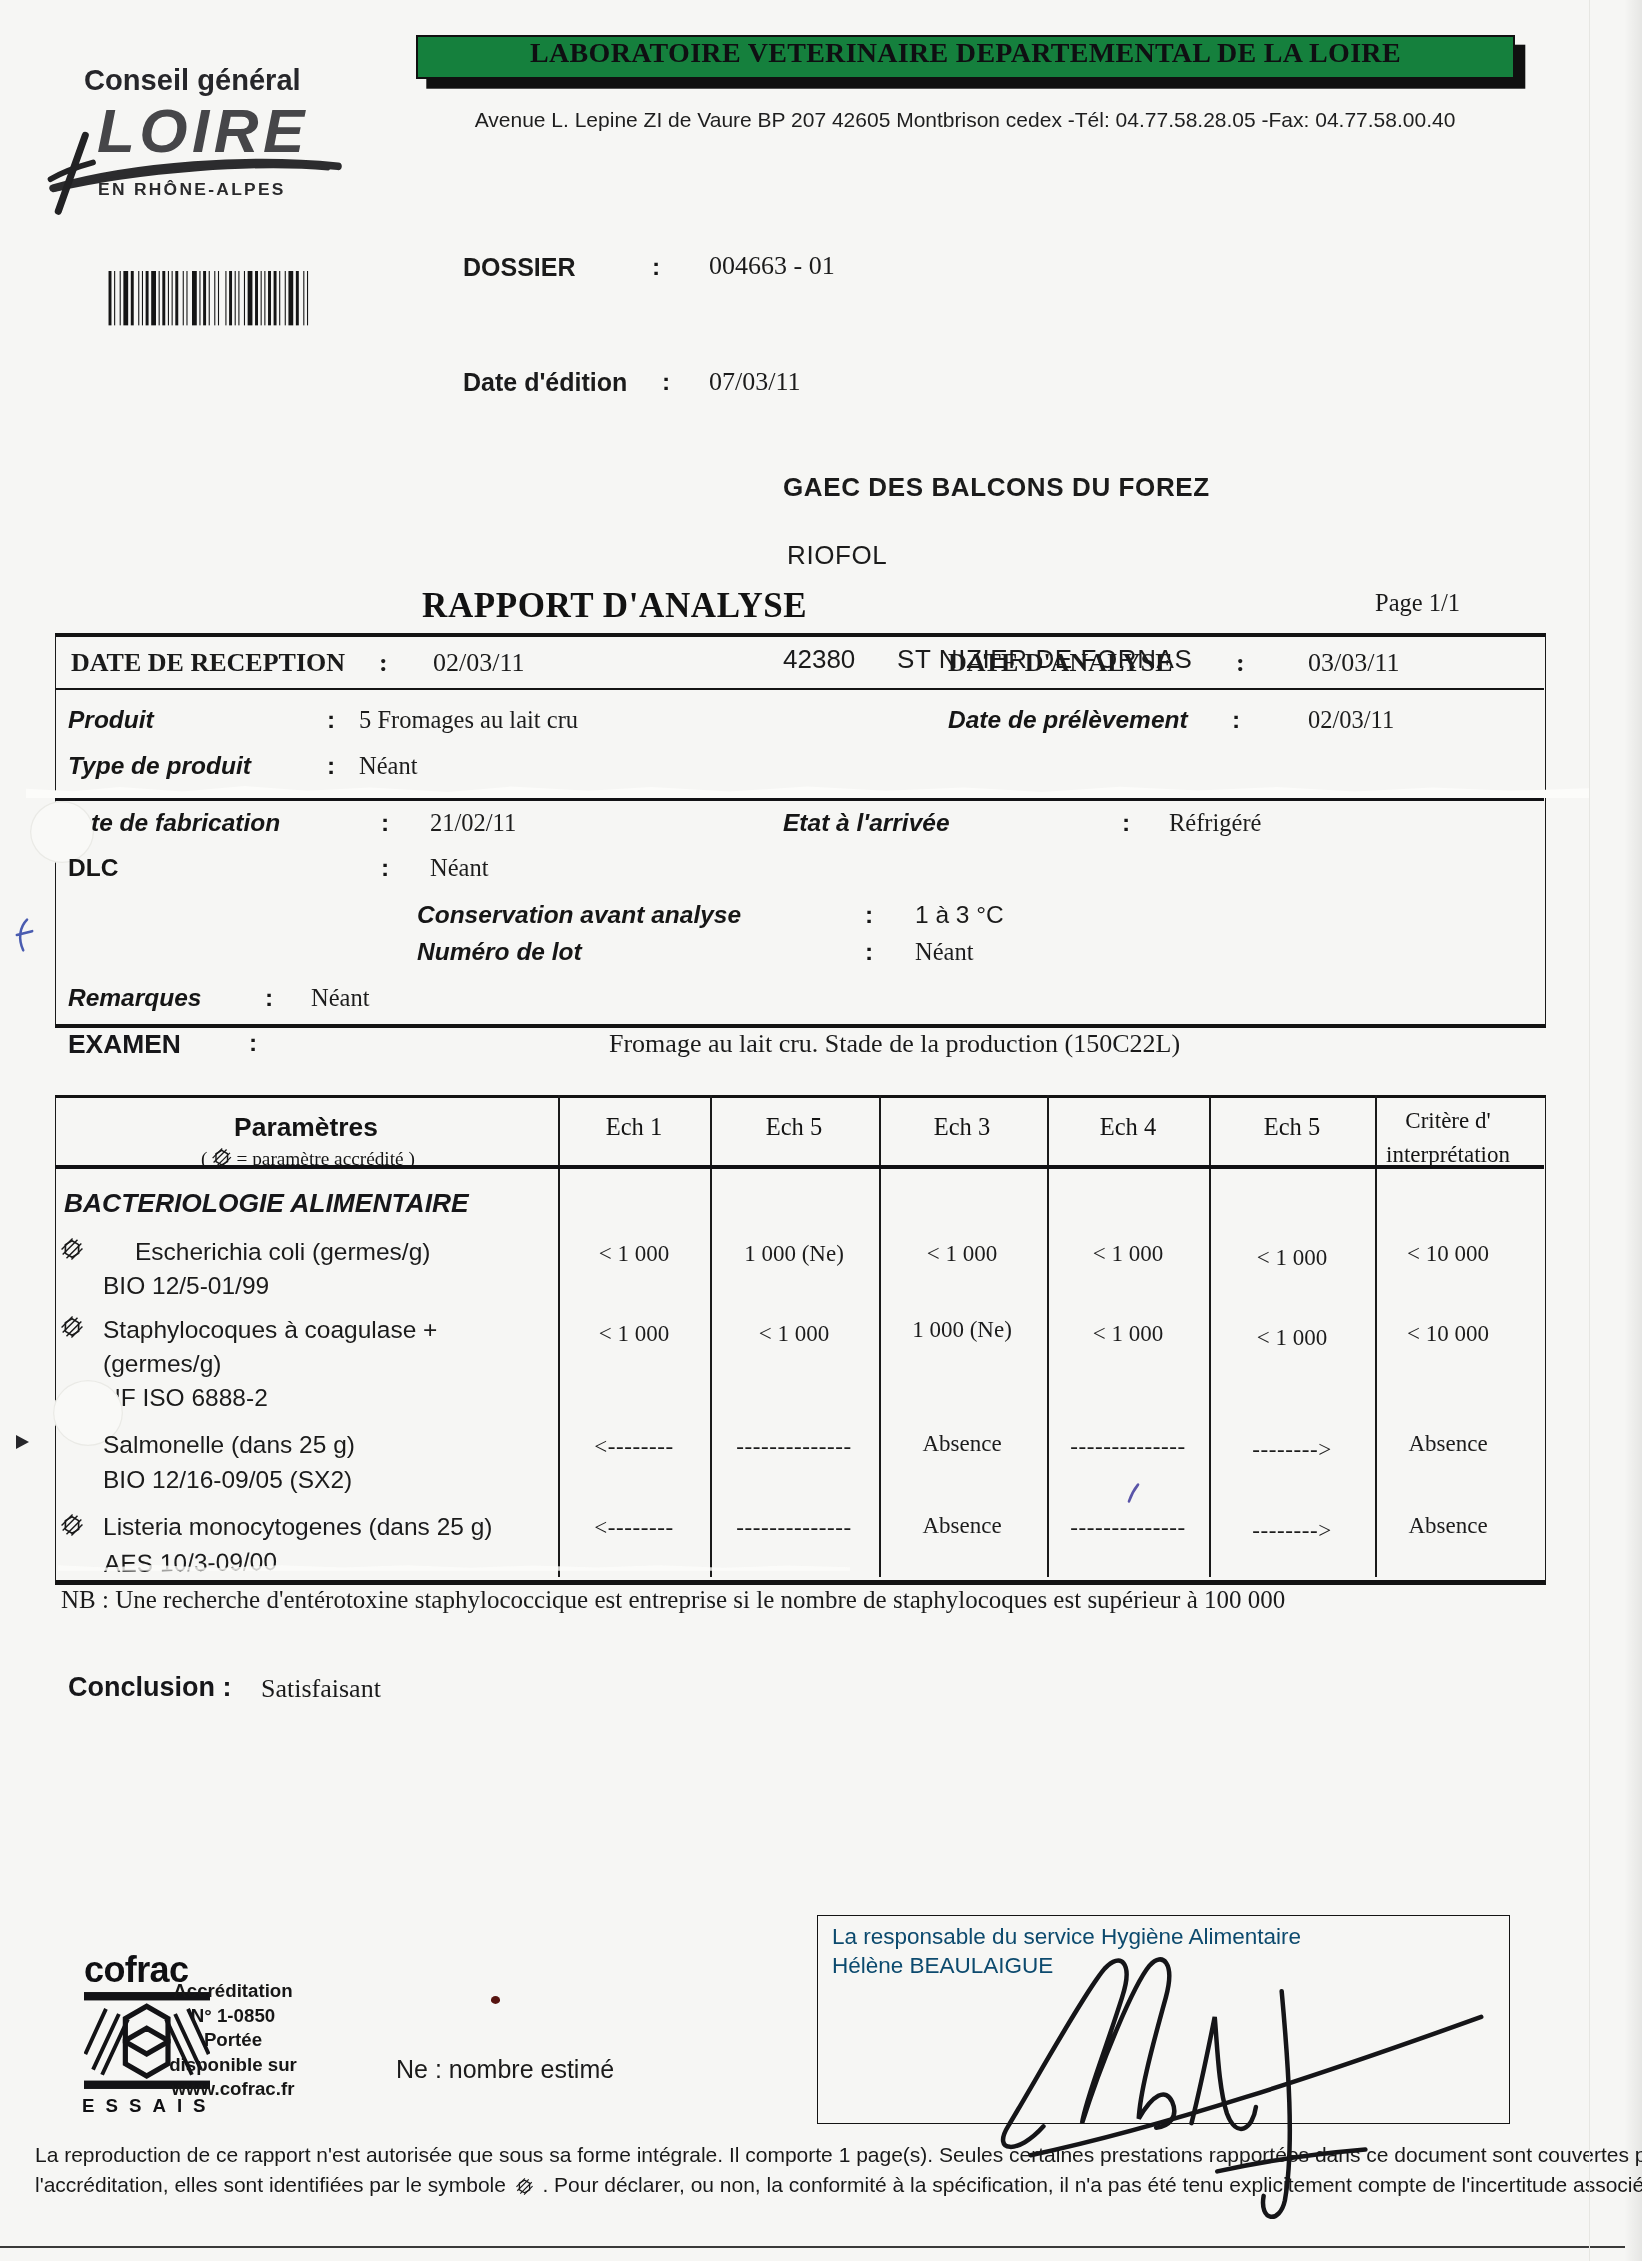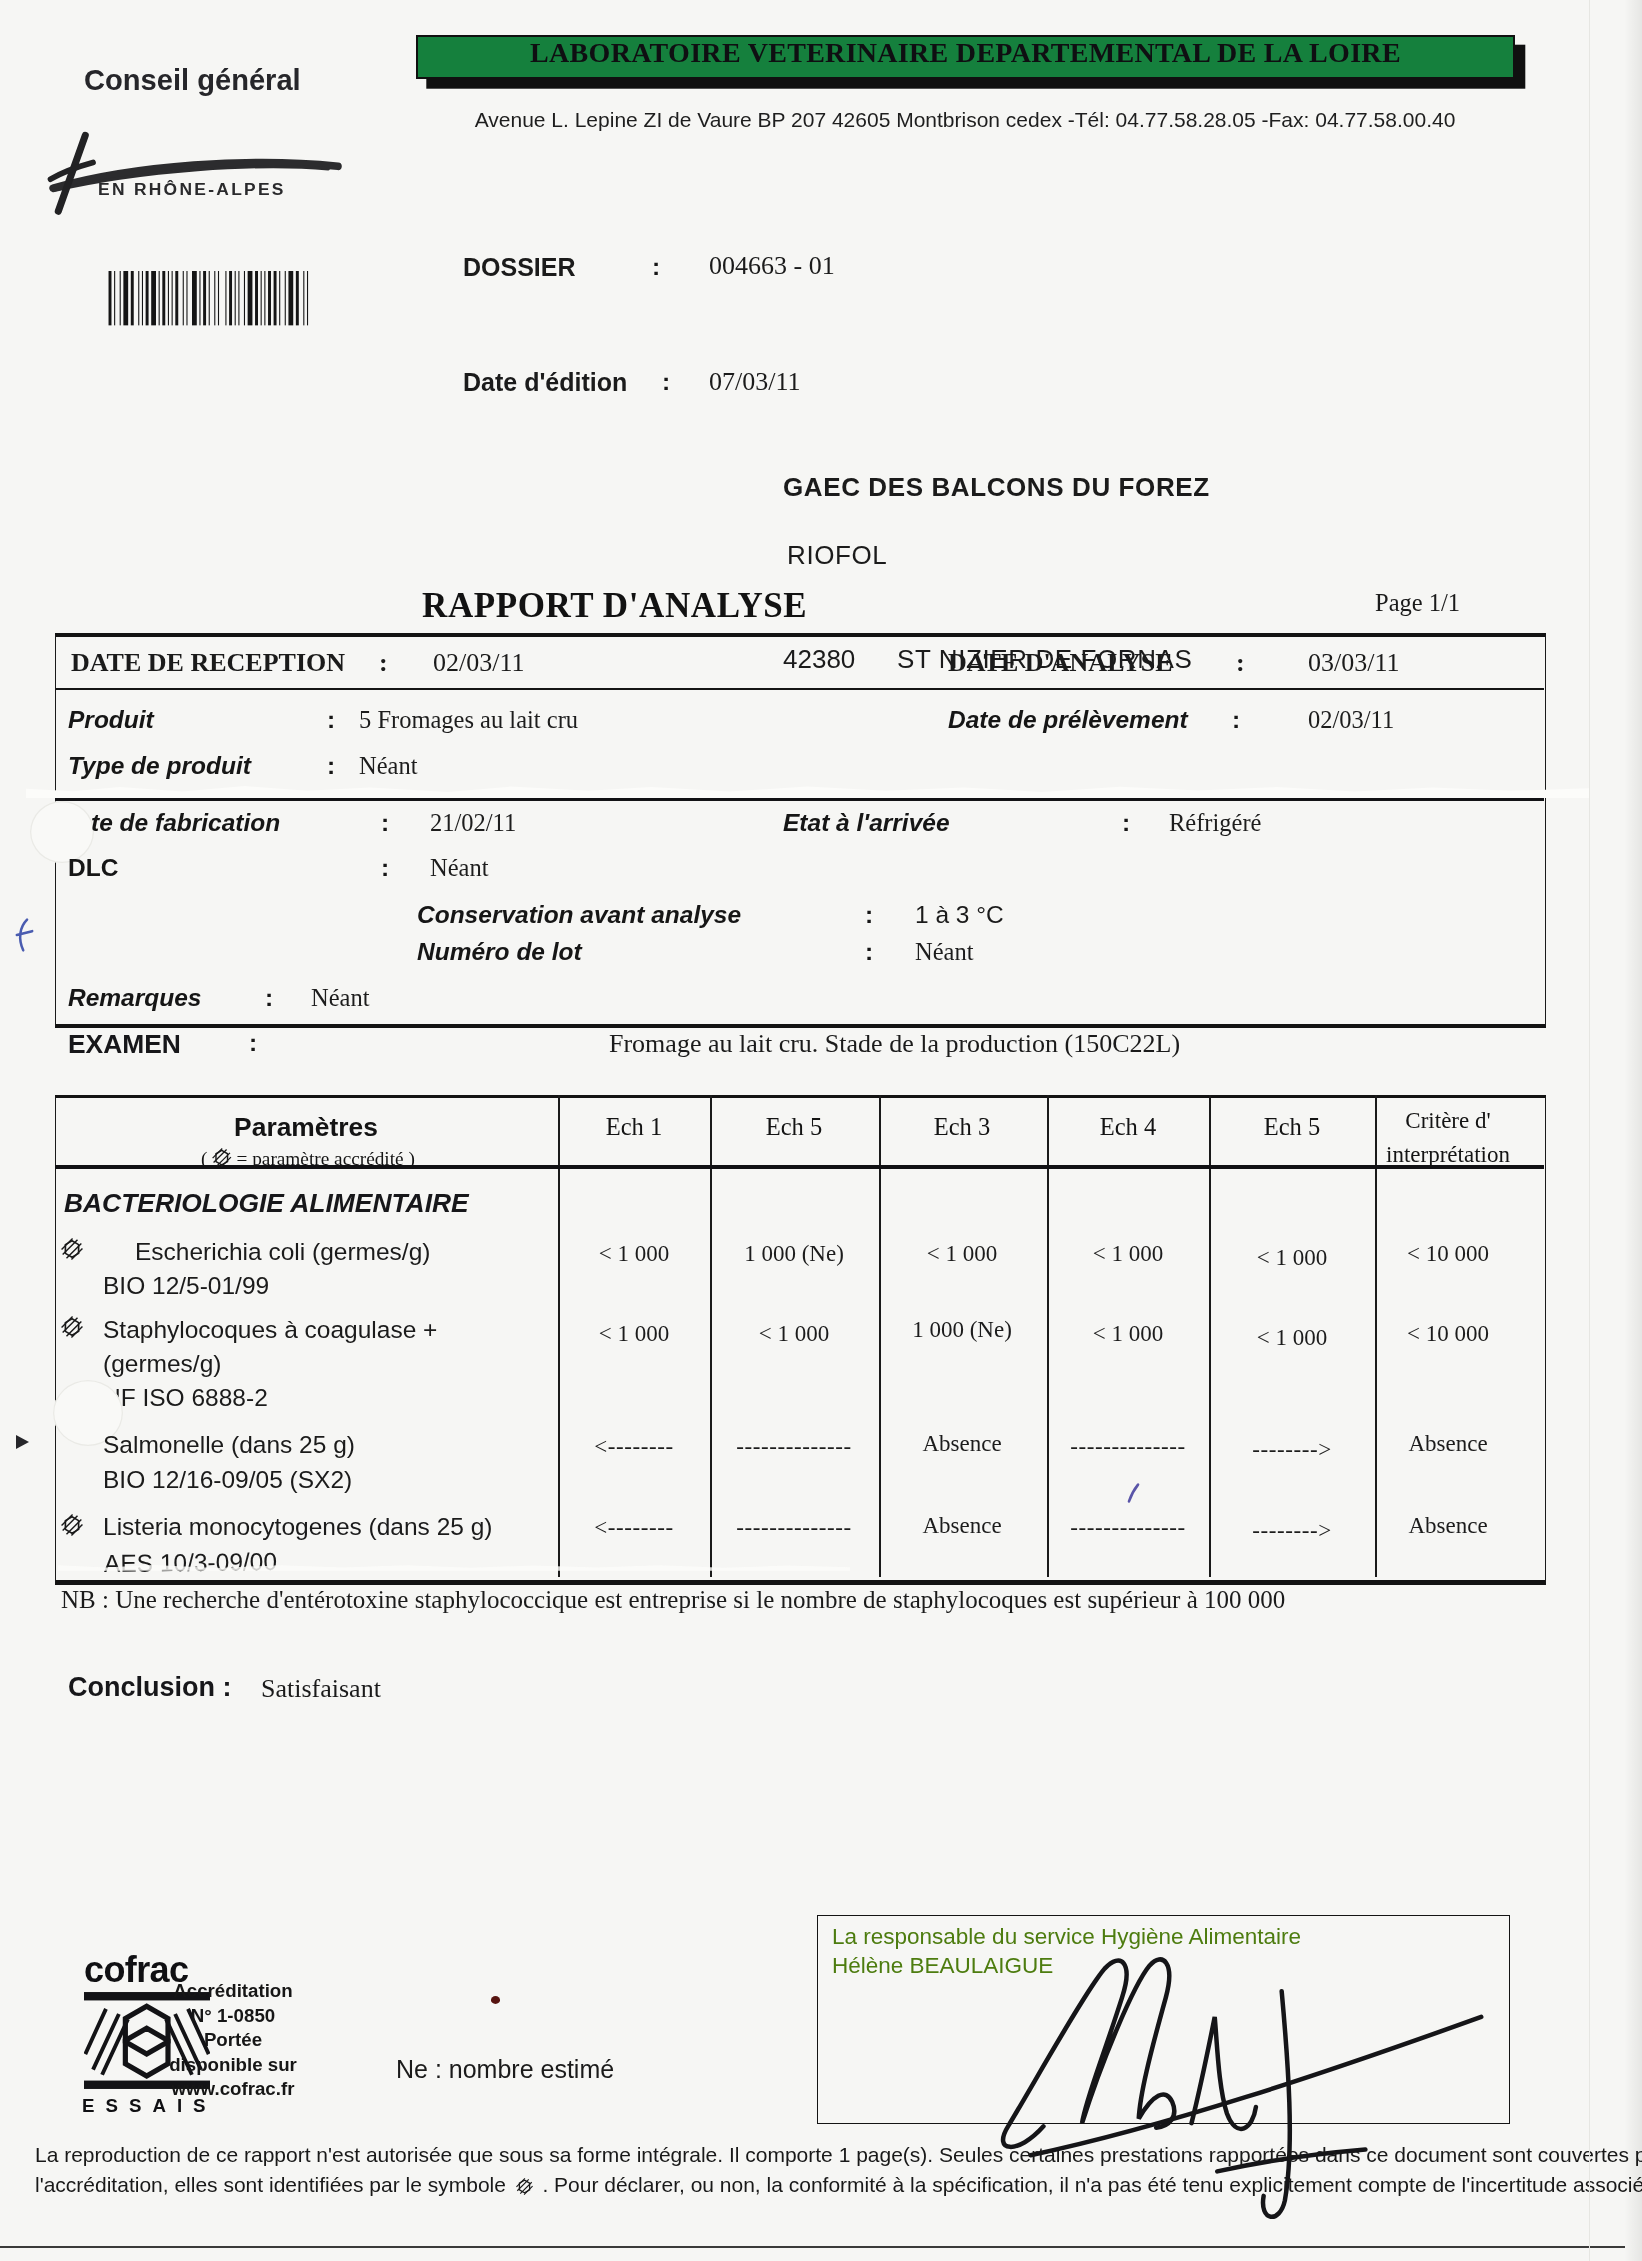--- a/index.html
+++ b/index.html
@@ -18,28 +18,29 @@
   .colon{font:700 24.5px "Liberation Sans",sans-serif;color:#161616;}
   .cell{position:absolute;transform:translateX(-50%);font:23px "Liberation Serif","DejaVu Serif",serif;color:#1c1c1c;white-space:nowrap;}
   .hcell{position:absolute;transform:translateX(-50%);font:24.5px "Liberation Serif","DejaVu Serif",serif;color:#141414;white-space:nowrap;}
   .vline{position:absolute;width:1.9px;background:#1a1a1a;}
   .hline{position:absolute;height:2.6px;background:#151515;}
   .accsym{display:inline-block;vertical-align:-2.6px;}
   .accsym svg{display:block;}
   .blob{position:absolute;background:#f9f9f7;border-radius:50%;box-shadow:inset 0 0 0 1.3px #eaeae6;}
   .tear{position:absolute;background:#fcfcfa;}
   .accline{display:block;text-align:center;font:700 18.7px "Liberation Sans",sans-serif;color:#161616;line-height:24.5px;}
-  .sigline{font:22.5px "Liberation Sans",sans-serif;color:#4d7c0f;text-align:center;}
+  .sigline{font:22.5px "Liberation Sans",sans-serif;color:#0c4a6e;text-align:center;}
   .footline{display:block;text-align:center;font:21px "Liberation Sans",sans-serif;color:#191919;line-height:30px;}
 </style>
 </head>
 <body>
 
 <div class="abs" style="left:0;top:0;width:399px;height:219px;">
   <div class="abs sans b" style="left:84px;top:63px;font-size:30px;color:#26262a;transform:scaleX(.97);transform-origin:left;">Conseil général</div>
+  <div class="abs sans" style="left:97px;top:95px;font-size:62px;font-weight:700;font-style:italic;letter-spacing:4.5px;color:#464649;">LOIRE</div>
   <svg class="abs" style="left:45px;top:129px;" width="303" height="90" viewBox="0 0 470 140">
     <path d="M12,92 C140,56 320,44 455,58" fill="none" stroke="#2c2c2e" stroke-width="12" stroke-linecap="round"></path>
     <path d="M12,96 C150,64 330,52 440,62" fill="none" stroke="#2c2c2e" stroke-width="5" stroke-linecap="round"></path>
     <path d="M62,10 L20,128" fill="none" stroke="#222224" stroke-width="11" stroke-linecap="round"></path>
     <path d="M8,78 C28,66 52,58 74,52" fill="none" stroke="#222224" stroke-width="9" stroke-linecap="round"></path>
   </svg>
   <div class="abs sans b" style="left:98px;top:179px;font-size:17.4px;letter-spacing:2.3px;color:#2a2a2c;">EN RHÔNE-ALPES</div>
 </div>
 
 <div class="abs" style="left:416px;top:35px;width:1095px;height:40px;background:#15803d;border:2.6px solid #101010;box-shadow:10.3px 9.7px 0 #101010;">

